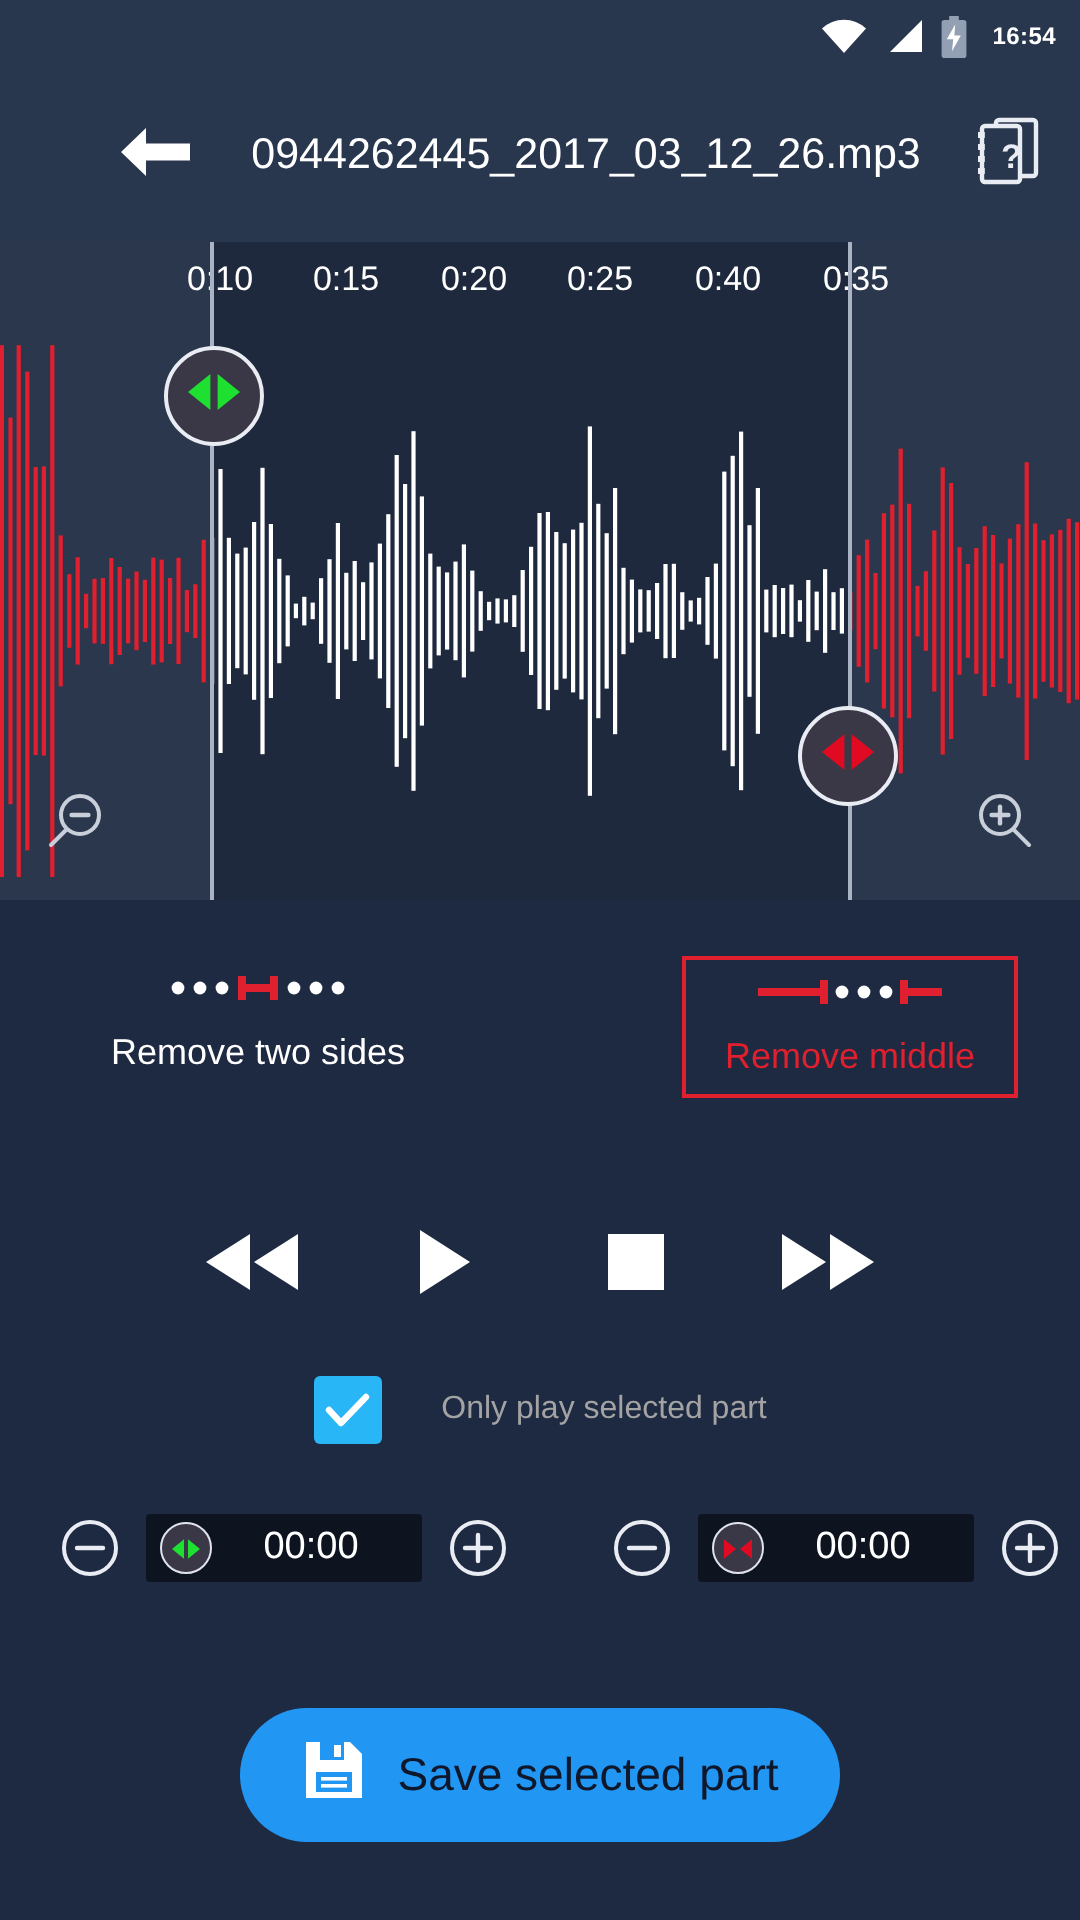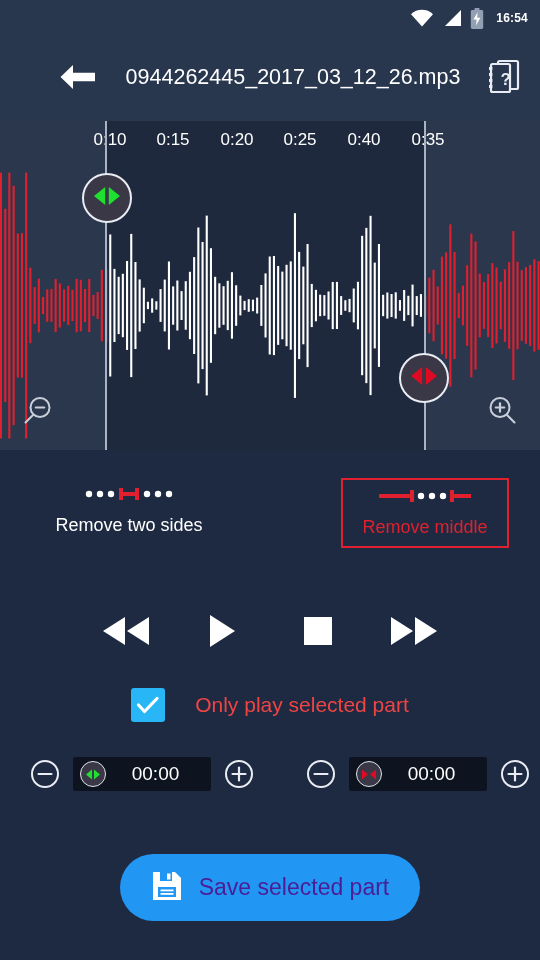--- a/index.html
+++ b/index.html
@@ -106,21 +106,21 @@
   .tbtn { width: 62px; height: 60px; display: flex; align-items: center; justify-content: center; }
 
   .checkrow {
     position: absolute; top: 225px; left: 0; width: 540px; height: 60px;
     display: flex; align-items: center; justify-content: center;
   }
   .checkbox {
     width: 34px; height: 34px; background: #29b6f6; border-radius: 3px;
     display: flex; align-items: center; justify-content: center; flex: 0 0 auto;
   }
-  .checklabel { color: #ef4444; font-size: 21px; margin-left: 30px; white-space: nowrap; }
+  .checklabel { color: #a3a3a3; font-size: 16px; margin-left: 30px; white-space: nowrap; }
 
   .stepperrow { position: absolute; top: 298px; left: 0; width: 540px; height: 52px; }
   .stepper { position: absolute; top: 0; display: flex; align-items: center; height: 52px; }
   .stepper.start { left: 30px; }
   .stepper.end { left: 306px; }
   .circbtn { width: 30px; height: 30px; flex: 0 0 auto;
     display: flex; align-items: center; justify-content: center; }
   .timefield {
     height: 34px; background: #0d1420; border-radius: 2px;
     display: flex; align-items: center; margin: 0 13px;
@@ -131,21 +131,21 @@
     border: 1.5px solid #dfe4ec; background: #3a3847; margin-left: 7px;
     display: flex; align-items: center; justify-content: center; flex: 0 0 auto; }
   .timeval { flex: 1 1 auto; text-align: center; color: #ffffff; font-size: 19px;
     padding-right: 6px; }
 
   .savebtn {
     position: absolute; top: 404px; left: 120px; width: 300px; height: 67px;
     background: #2196f3; border-radius: 34px;
     display: flex; align-items: center; justify-content: center;
   }
-  .savelabel { color: #4c1d95; font-size: 23px; margin-left: 16px; white-space: nowrap; }
+  .savelabel { color: #0f172a; font-size: 23px; margin-left: 16px; white-space: nowrap; }
 </style>
 </head>
 <body>
 
 <div class="screen">
 
   <div class="statusbar">
     <span class="sb-icon">
       <svg width="24" height="18" viewBox="0 0 24 18">
           <path d="M12 17.5 L1 5.2 A16 16 0 0 1 23 5.2 Z" fill="#ffffff"></path>

